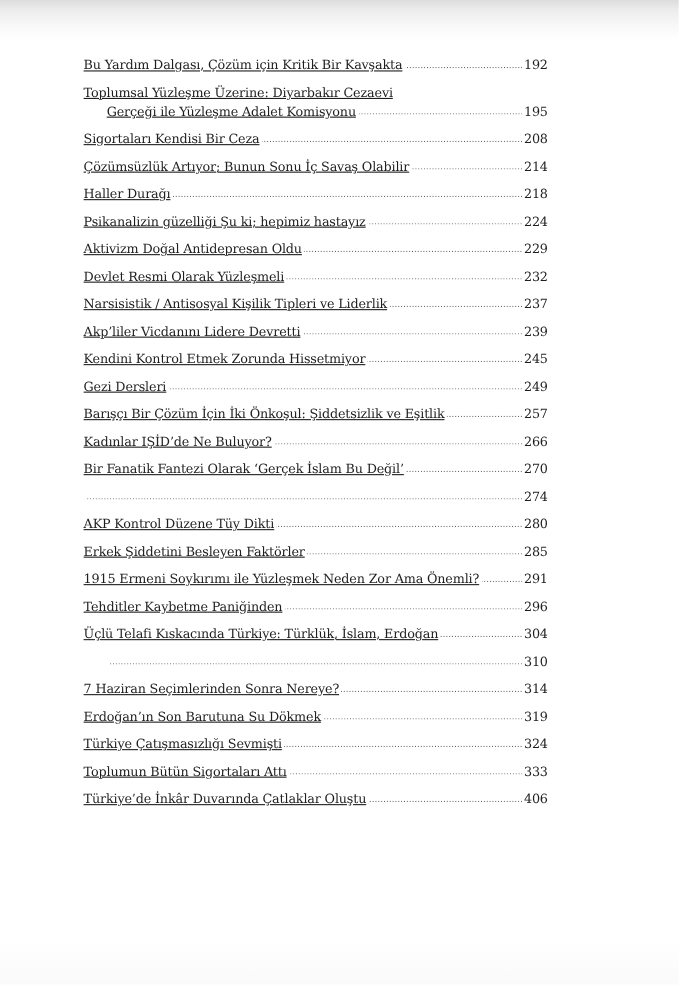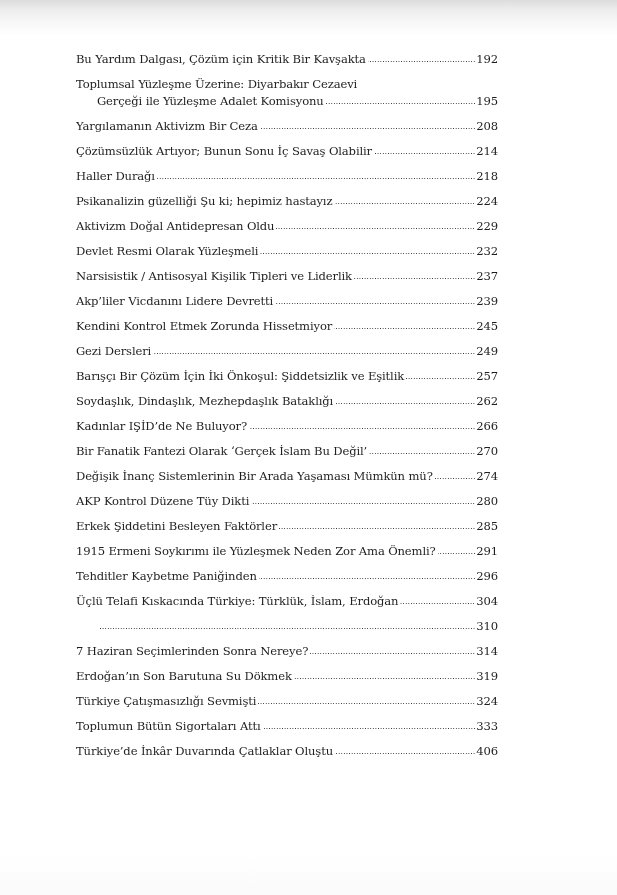--- a/index.html
+++ b/index.html
@@ -41,20 +41,21 @@
     .entry .row {
       display: flex;
       align-items: baseline;
       white-space: nowrap;
     }
     .entry .row.cont {
       padding-left: 21px;
     }
     .entry .title {
       flex: 0 0 auto;
+      text-decoration: underline;
     }
     .entry .leader {
       flex: 1 1 auto;
       overflow: hidden;
       margin: 0 1px 0 2px;
       position: relative;
       height: 12px;
       align-self: baseline;
     }
     .entry .leader::before {
@@ -92,21 +93,21 @@
         <span class="title">Toplumsal Yüzleşme Üzerine: Diyarbakır Cezaevi</span>
       </div>
       <div class="row cont">
         <span class="title">Gerçeği ile Yüzleşme Adalet Komisyonu</span>
         <span class="leader"></span>
         <span class="page">195</span>
       </div>
     </div>
     <div class="entry">
       <div class="row">
-        <span class="title">Yargılamanın Aktivizm Bir Ceza</span>
+        <span class="title">Sigortaları Kendisi Bir Ceza</span>
         <span class="leader"></span>
         <span class="page">208</span>
       </div>
     </div>
     <div class="entry">
       <div class="row">
         <span class="title">Çözümsüzlük Artıyor; Bunun Sonu İç Savaş Olabilir</span>
         <span class="leader"></span>
         <span class="page">214</span>
       </div>
@@ -169,42 +170,34 @@
     </div>
     <div class="entry">
       <div class="row">
         <span class="title">Barışçı Bir Çözüm İçin İki Önkoşul: Şiddetsizlik ve Eşitlik</span>
         <span class="leader"></span>
         <span class="page">257</span>
       </div>
     </div>
     <div class="entry">
       <div class="row">
-        <span class="title">Soydaşlık, Dindaşlık, Mezhepdaşlık Bataklığı</span>
-        <span class="leader"></span>
-        <span class="page">262</span>
-      </div>
-    </div>
-    <div class="entry">
-      <div class="row">
         <span class="title">Kadınlar IŞİD’de Ne Buluyor?</span>
         <span class="leader"></span>
         <span class="page">266</span>
       </div>
     </div>
     <div class="entry">
       <div class="row">
         <span class="title">Bir Fanatik Fantezi Olarak ‘Gerçek İslam Bu Değil’</span>
         <span class="leader"></span>
         <span class="page">270</span>
       </div>
     </div>
     <div class="entry">
       <div class="row">
-        <span class="title">Değişik İnanç Sistemlerinin Bir Arada Yaşaması Mümkün mü?</span>
         <span class="leader"></span>
         <span class="page">274</span>
       </div>
     </div>
     <div class="entry">
       <div class="row">
         <span class="title">AKP Kontrol Düzene Tüy Dikti</span>
         <span class="leader"></span>
         <span class="page">280</span>
       </div>

